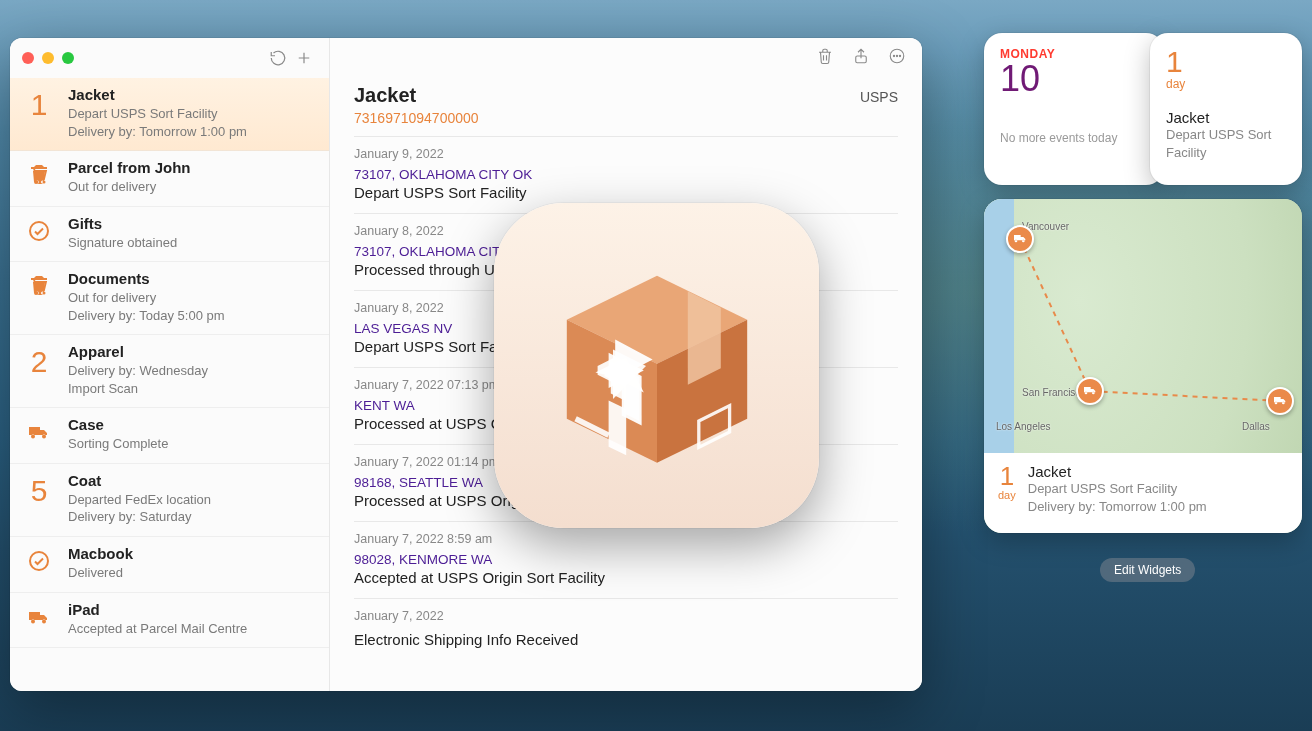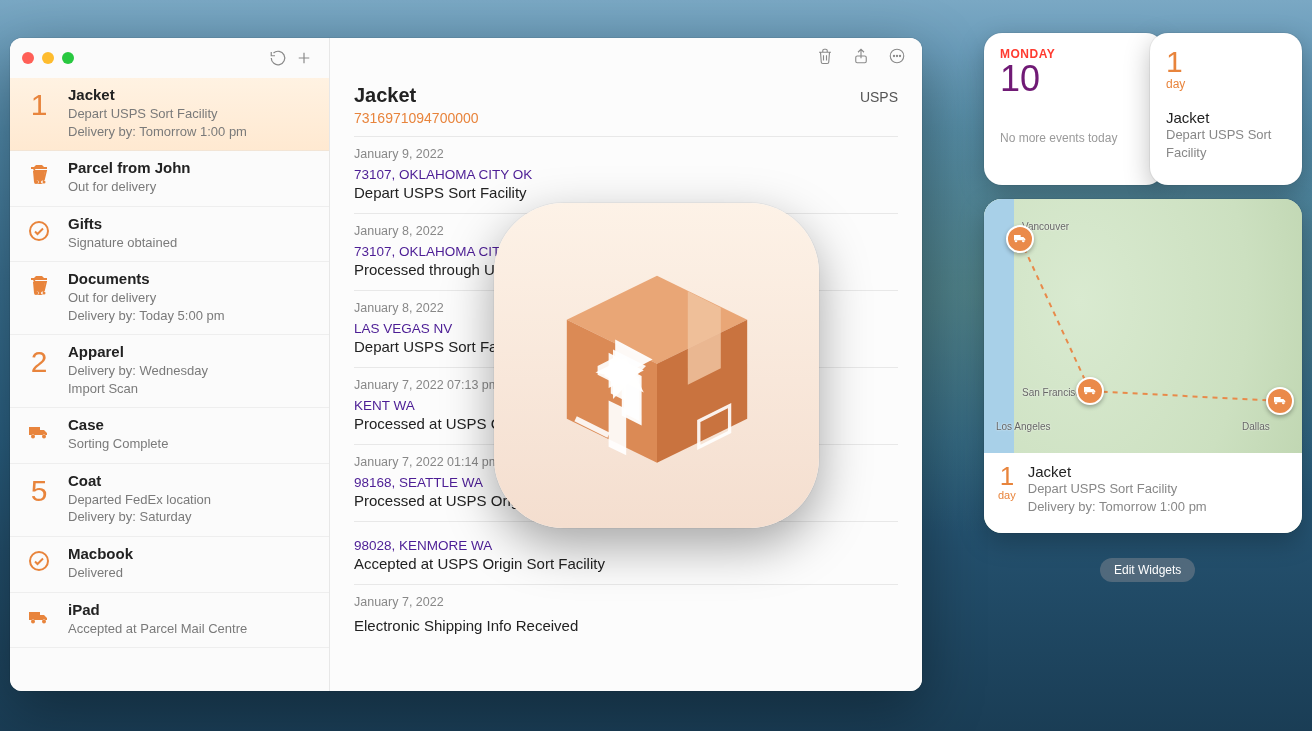--- a/index.html
+++ b/index.html
@@ -332,20 +332,21 @@
           <div class="date">January 7, 2022 07:13 pm</div>
           <div class="loc">KENT WA</div>
           <div class="status">Processed at USPS Origin Sort Facility</div>
         </div>
         <div class="ev">
           <div class="date">January 7, 2022 01:14 pm</div>
           <div class="loc">98168, SEATTLE WA</div>
           <div class="status">Processed at USPS Origin Sort Facility</div>
         </div>
         <div class="ev">
+          <div class="date">January 7, 2022 8:59 am</div>
           <div class="loc">98028, KENMORE WA</div>
           <div class="status">Accepted at USPS Origin Sort Facility</div>
         </div>
         <div class="ev">
           <div class="date">January 7, 2022</div>
           <div style="height:6px"></div>
           <div class="status">Electronic Shipping Info Received</div>
         </div>
       </div>
   </div>

